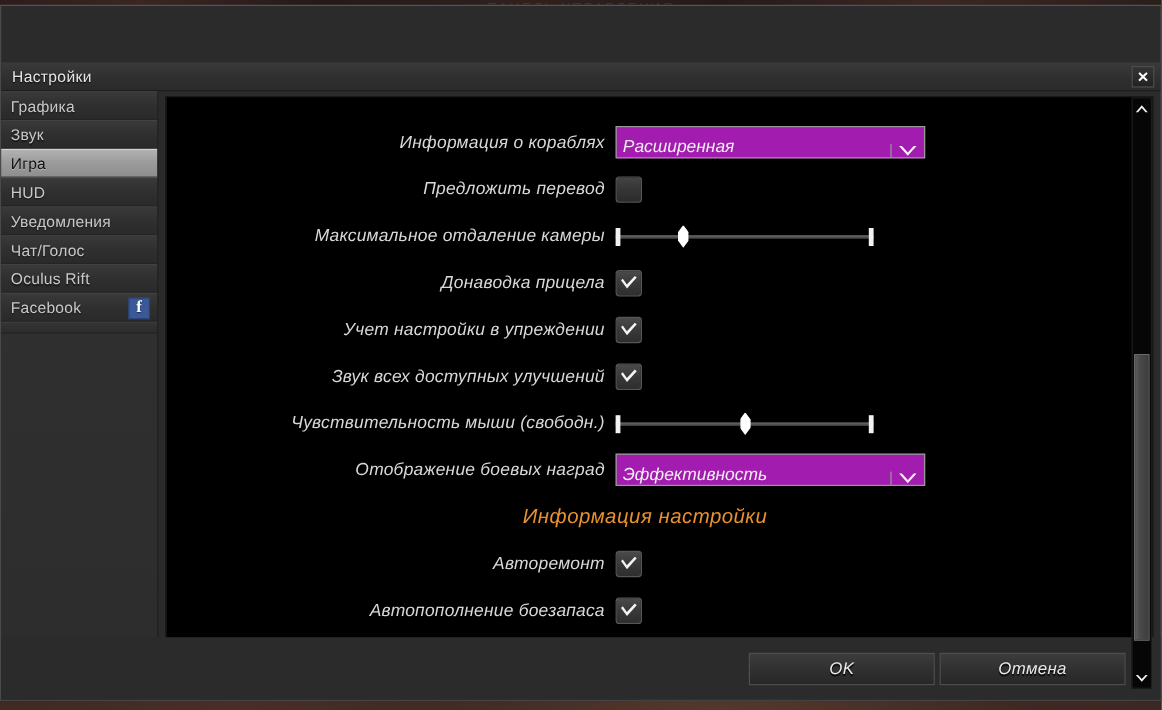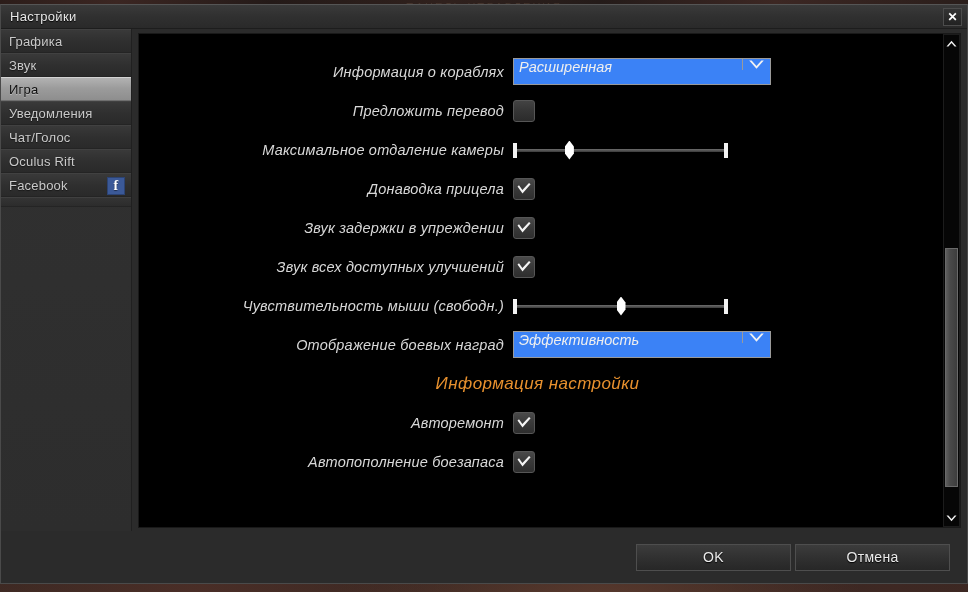--- a/index.html
+++ b/index.html
@@ -54,21 +54,21 @@
     border-top-color: #555;
     display: flex; flex-direction: column;
   }
 
   
   .titlebar {
     position: relative;
     height: 24px; flex: 0 0 24px;
     background: linear-gradient(180deg, #3a3a3a 0%, #303030 50%, #2a2a2a 100%);
     border-bottom: 1px solid #1d1d1d;
-    display: flex; align-items: center;
+    display: flex; align-items: center; margin-top: 47px;
   }
   .title-text {
     padding-left: 9px;
     font-size: 13px; color: #e6e6e6;
     letter-spacing: .3px;
     text-shadow: 0 1px 1px #000;
   }
   .close-btn {
     position: absolute; right: 5px; top: 3px;
     width: 19px; height: 18px;
@@ -174,23 +174,23 @@
   }
   .row-control {
     flex: 1 1 auto;
     display: flex;
     align-items: center;
   }
 
   
   .dropdown {
     width: 258px; height: 27px;
-    background: #3b82f6;
+    background: #a21caf;
     border: 1px solid #9a9a9a;
-    display: flex; align-items: flex-start;
+    display: flex; align-items: flex-end;
     cursor: pointer;
   }
   .dropdown .dd-value {
     flex: 1 1 auto;
     display: flex; align-items: center;
     padding-left: 5px;
     font-size: 14.5px;
     color: #efefef;
     white-space: nowrap; overflow: hidden;
   }
@@ -280,22 +280,23 @@
     border: 1px solid #6a6a6a;
     cursor: pointer;
   }
 
   
   .footer {
     flex: 0 0 52px;
     position: relative;
     background: #2b2b2b;
     display: flex; align-items: center; justify-content: flex-end;
-    padding-right: 17px;
+    padding-right: 29px;
     gap: 4px;
+    font-style: italic;
   }
   .btn {
     width: 155px; height: 27px;
     background: linear-gradient(180deg,#3c3c3c 0%,#313131 48%,#272727 100%);
     border: 1px solid #4e4e4e;
     color: #eaeaea;
     font-size: 14px;
     letter-spacing: .3px;
     display: flex; align-items: center; justify-content: center;
     cursor: pointer;
@@ -326,20 +327,23 @@
           <div class="side-item">
             <span>Графика</span>
           </div>
           <div class="side-item">
             <span>Звук</span>
           </div>
           <div class="side-item selected">
             <span>Игра</span>
           </div>
           <div class="side-item">
+            <span>HUD</span>
+          </div>
+          <div class="side-item">
             <span>Уведомления</span>
           </div>
           <div class="side-item">
             <span>Чат/Голос</span>
           </div>
           <div class="side-item">
             <span>Oculus Rift</span>
           </div>
           <div class="side-item">
             <span>Facebook</span>
@@ -385,21 +389,21 @@
                 <div class="row-label">Донаводка прицела</div>
                 <div class="row-control">
                   <div class="checkbox">
                     <svg width="16" height="13" viewBox="0 0 16 13">
                       <path d="M1.5 4.6 L3.0 3.2 L6.4 8.0 L13.0 1.0 L14.6 2.3 L6.5 11.4 Z" fill="#f4f4f4"></path>
                     </svg>
                   </div>
                 </div>
               </div>
               <div class="row">
-                <div class="row-label">Звук задержки в упреждении</div>
+                <div class="row-label">Учет настройки в упреждении</div>
                 <div class="row-control">
                   <div class="checkbox">
                     <svg width="16" height="13" viewBox="0 0 16 13">
                       <path d="M1.5 4.6 L3.0 3.2 L6.4 8.0 L13.0 1.0 L14.6 2.3 L6.5 11.4 Z" fill="#f4f4f4"></path>
                     </svg>
                   </div>
                 </div>
               </div>
               <div class="row">
                 <div class="row-label">Звук всех доступных улучшений</div>

